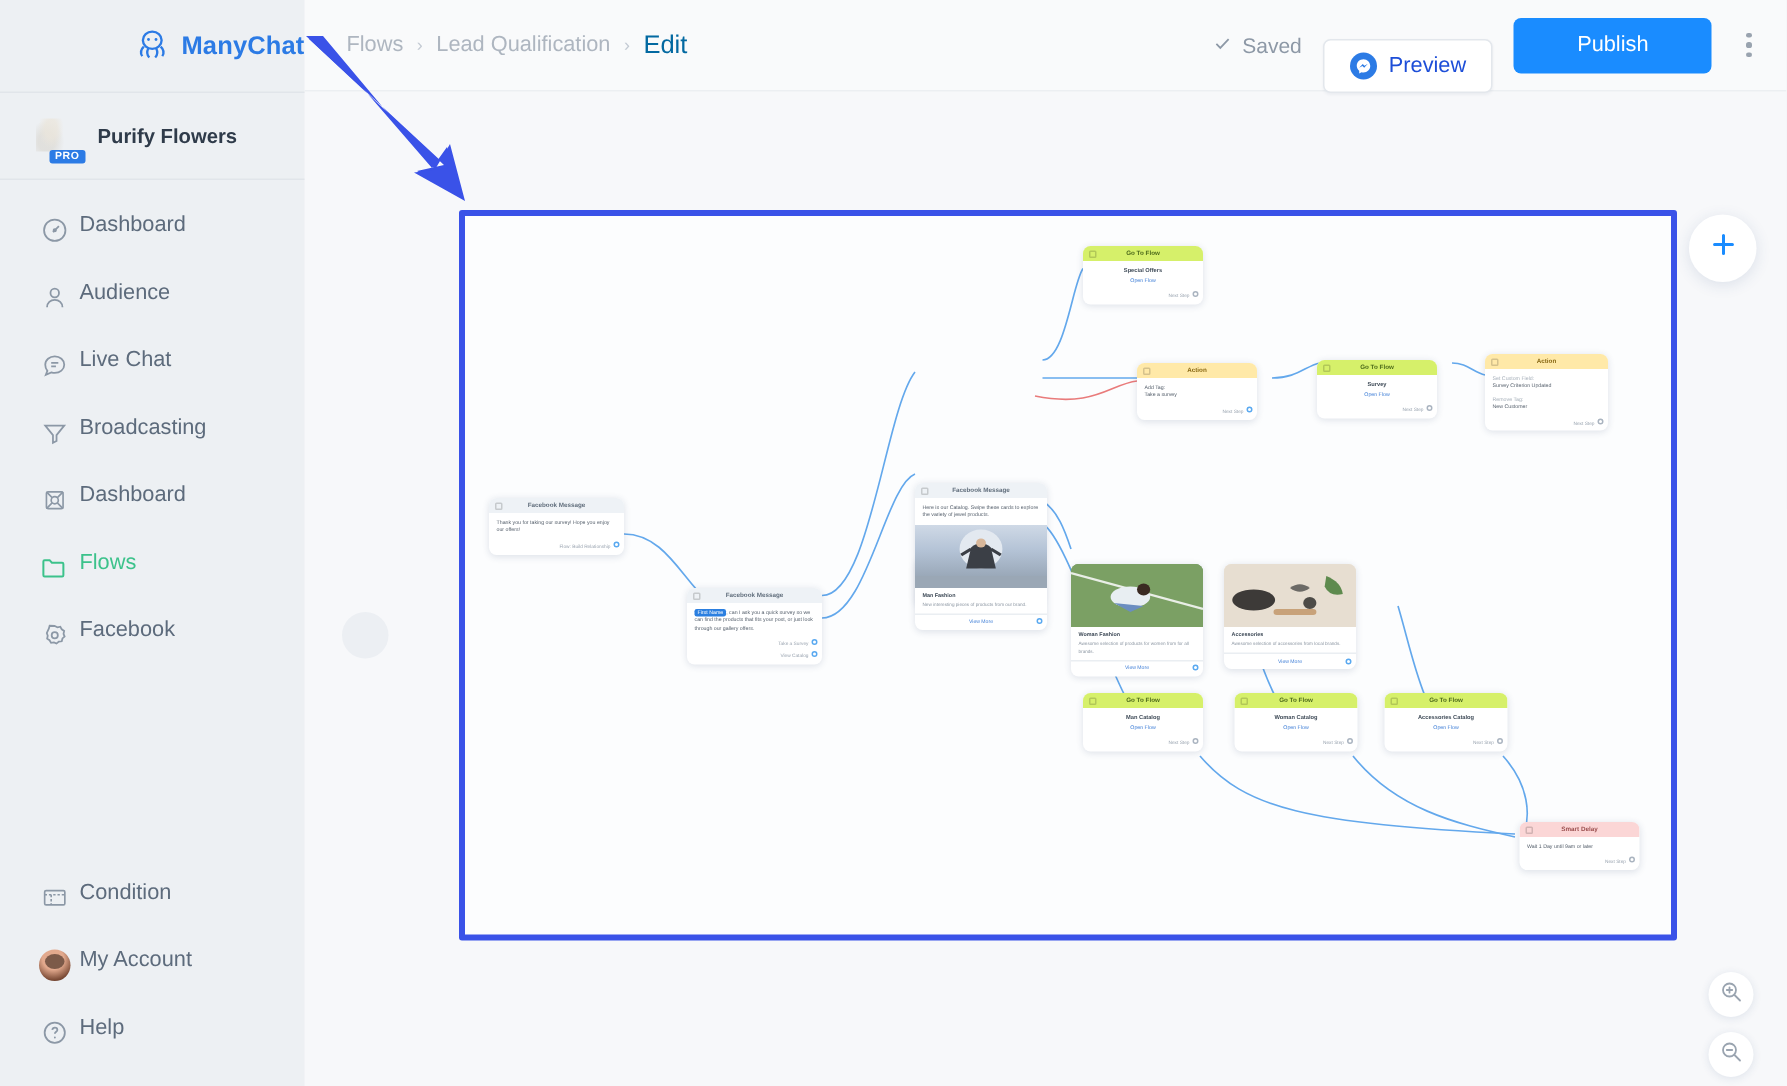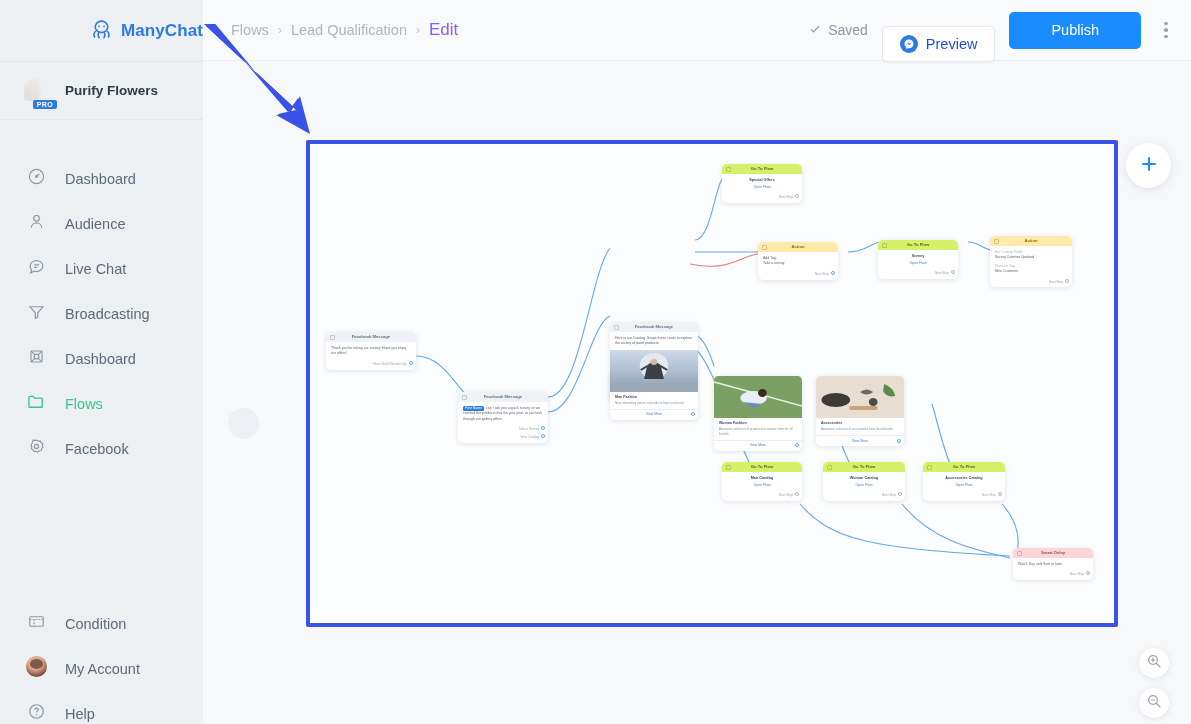--- a/index.html
+++ b/index.html
@@ -42,21 +42,21 @@
   }
   .pro-badge {
     position: absolute; right: -5px; bottom: -1px;
     background: #2c7be5; color: #fff; font-size: 7px; font-weight: bold;
     padding: 1px 4px; border-radius: 2px; letter-spacing: .4px;
   }
   .account-name { font-size: 13.5px; color: #2f3b4a; font-weight: 600; }
 
   .nav { padding-top: 22px; display: flex; flex-direction: column; }
   .nav-item {
-    height: 45px; display: flex; align-items: flex-end; gap: 18px;
+    height: 45px; display: flex; align-items: flex-start; gap: 6px;
     padding-left: 25px; color: #5d6b7c; font-size: 14.5px; cursor: pointer;
   }
   .nav-item .nav-ico { width: 22px; height: 22px; flex: 0 0 22px; display: flex; align-items: center; justify-content: center; }
   .nav-item.active { color: #3cc28b; }
   .nav-item.active .nav-ico svg { stroke: #3cc28b; }
 
   .nav-bottom { margin-top: auto; padding-bottom: 2px; }
   .nav-bottom .nav-item { height: 45px; }
   .mini-avatar {
     width: 21px; height: 21px; border-radius: 50%;
@@ -70,21 +70,21 @@
 
   
   .main { flex: 1; position: relative; background: #f7f8fa; height: 724px; }
 
   .topbar {
     height: 61px; background: #f9fafb; display: flex; align-items: center;
     padding: 0 14px 0 28px; border-bottom: 1px solid #eceff2;
   }
   .crumbs { display: flex; align-items: center; gap: 9px; font-size: 14.5px; color: #aeb6c0; }
   .crumb { cursor: pointer; }
-  .crumb.last { color: #8b5cf6; font-size: 17px; }
+  .crumb.last { color: #0369a1; font-size: 17px; }
   .crumb-sep { color: #c3cad3; font-size: 12px; }
 
   .topbar-right { margin-left: auto; display: flex; align-items: center; gap: 14px; }
   .saved { display: flex; align-items: center; gap: 6px; color: #8d98a6; font-size: 14px; }
   .btn-preview {
     display: flex; align-items: center; gap: 8px; background: #fff;
     border: 1px solid #e3e7ec; border-radius: 5px; height: 36px; padding: 0 17px;
     color: #1d4ed8; font-size: 14.5px; cursor: pointer;
     box-shadow: 0 1px 2px rgba(20,40,70,.05);
     margin-top: 28px;

